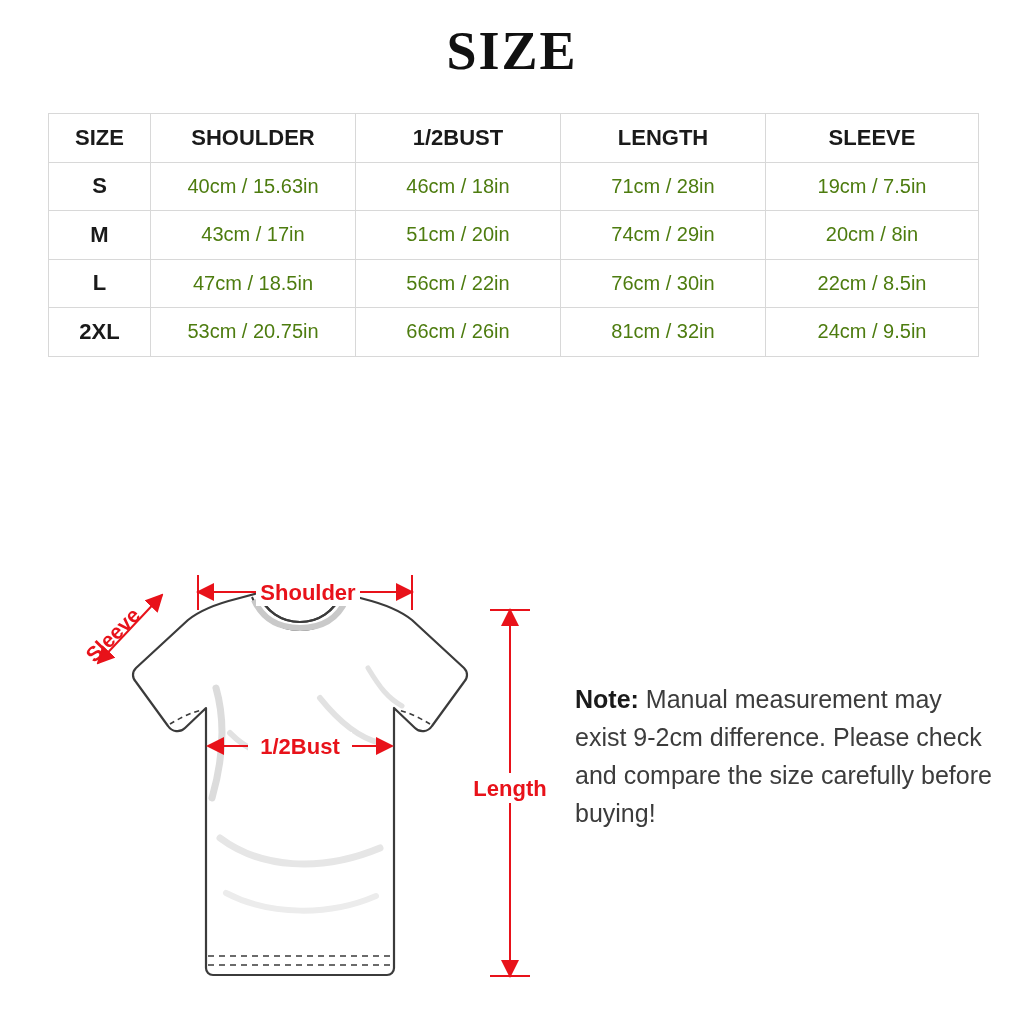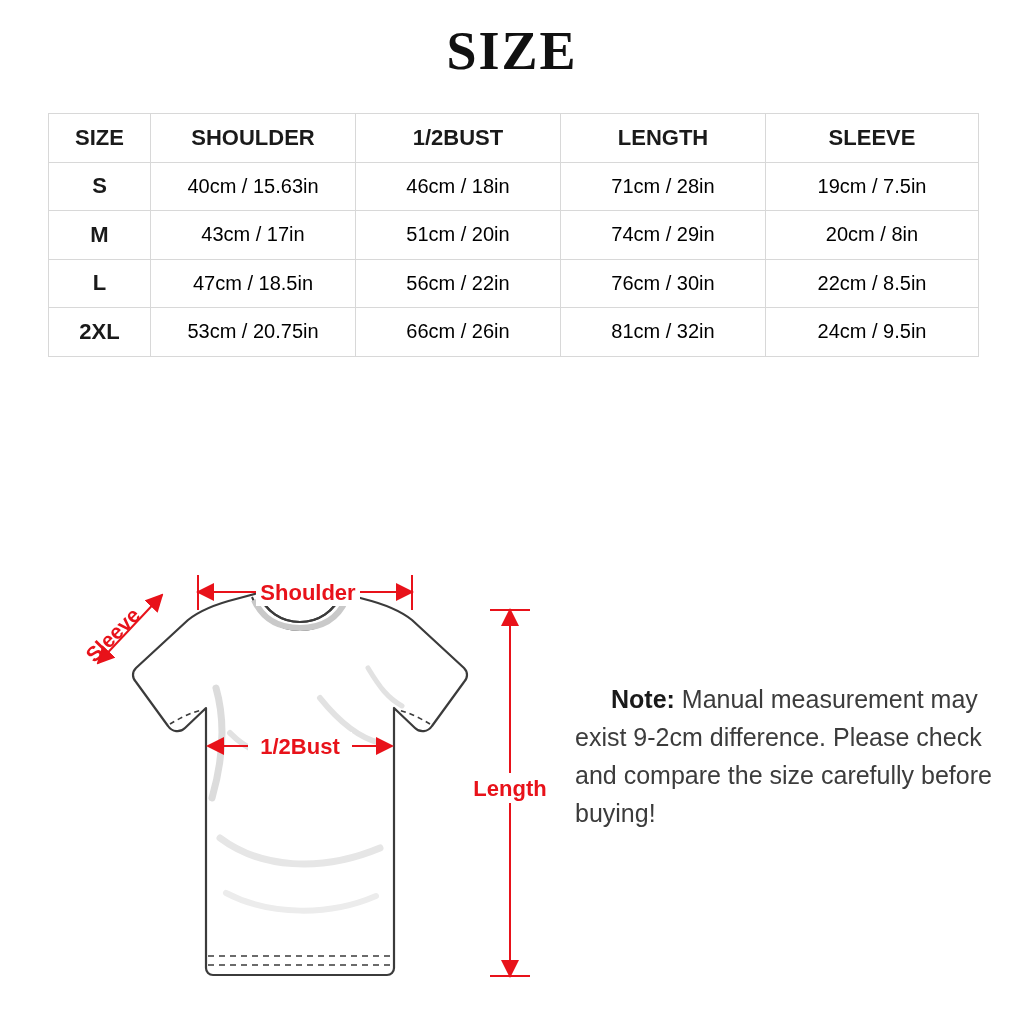--- a/index.html
+++ b/index.html
@@ -40,21 +40,21 @@
     width: 100%;
     table-layout: fixed;
   }
   table.size-table th,
   table.size-table td {
     border: 1px solid #d8d8d8;
     text-align: center;
     vertical-align: middle;
     height: 45.5px;
     font-size: 20px;
-    color: #000000;
+    color: #4d7c0f;
   }
   table.size-table thead th {
     font-size: 22px;
     font-weight: 700;
     color: #1a1a1a;
   }
   table.size-table tbody td:first-child {
     font-weight: 700;
     font-size: 22px;
     color: #1a1a1a;
@@ -82,21 +82,20 @@
     left: 575px;
     top: 680px;
     width: 420px;
     font-size: 25px;
     line-height: 1.52;
     color: #3c3c3c;
   }
   .note .note-label {
     font-weight: 700;
     color: #1a1a1a;
-    margin-left: 36px;
   }
 </style>
 </head>
 <body>
 
 <div class="title">SIZE</div>
 
 <div class="table-wrap">
   <table class="size-table">
     <colgroup>

